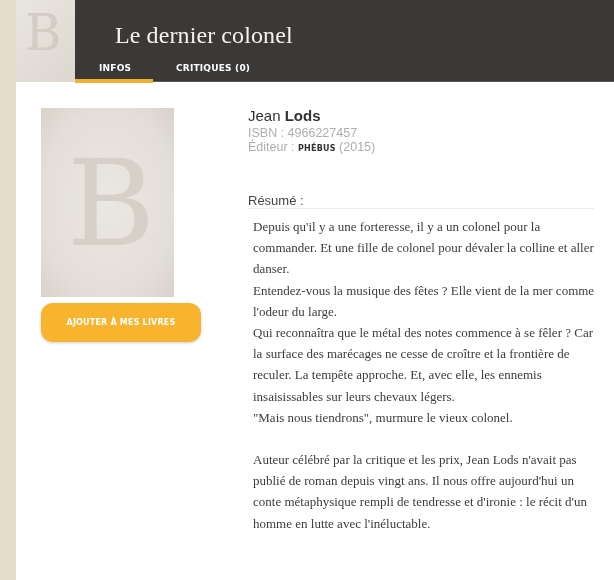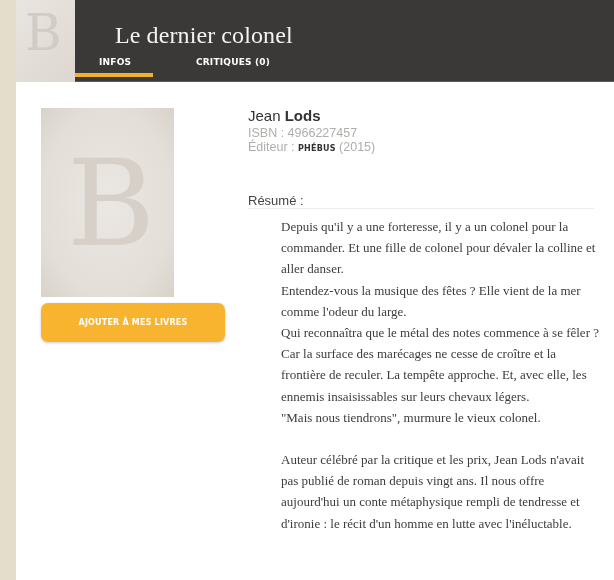--- a/index.html
+++ b/index.html
@@ -27,47 +27,47 @@
       font-family: "DejaVu Serif", serif; font-size: 50px; color: #d3ccc4;
       line-height: 1;
     }
     .title {
       position: absolute; left: 83px; top: 22px;
       font-family: "Liberation Serif", serif; font-size: 24px; color: #f5f3ef;
       letter-spacing: 0.1px;
       margin-left: 16px;
     }
     .tabs {
-      position: absolute; left: 59px; top: 52px; height: 24px; display: flex; gap: 11px;
+      position: absolute; left: 59px; top: 58px; height: 24px; display: flex;
     }
     .tab {
       position: relative; height: 24px; padding: 5px 0 0 0;
       font-family: "DejaVu Sans", sans-serif; font-size: 9px; font-weight: bold;
       color: #ffffff; letter-spacing: 0.2px; cursor: pointer;
     }
     .tab.infos { width: 78px; padding-left: 24px; }
-    .tab.critiques { width: 115px; padding-left: 23px; text-align: center; }
+    .tab.critiques { width: 115px; padding-left: 23px; }
     .tab.citations { width: 120px; padding-left: 22px; margin-top: 40px; }
     .tab.active::after {
       content: ""; position: absolute; left: 0; bottom: -1px;
       width: 78px; height: 4px; background: #f0b12e;
     }
     .cover {
       position: absolute; left: 25px; top: 108px; width: 133px; height: 189px;
       background: radial-gradient(ellipse at center, #ebe7e2 0%, #e3ded8 70%, #d8d2ca 100%);
       overflow: hidden;
     }
     .cover .b {
       position: absolute; left: 26px; top: 36px;
       font-family: "DejaVu Serif", serif; font-size: 120px; color: #d6d0c8;
       line-height: 1;
     }
     .add-btn {
-      position: absolute; left: 25px; top: 303px; width: 184px; height: 39px;
-      background: #f8b42f; border: none; border-radius: 7px;
+      position: absolute; left: 25px; top: 303px; width: 160px; height: 39px;
+      background: #f8b42f; border: none; border-radius: 12px;
       box-shadow: 0 1px 3px rgba(0,0,0,0.2);
       font-family: "DejaVu Sans", sans-serif; font-size: 8px; font-weight: bold;
       color: #ffffff; letter-spacing: 0.2px; cursor: pointer;
       display: flex; align-items: center; justify-content: center;
     }
     .info {
       position: absolute; left: 232px; top: 106px; width: 350px;
     }
     .author {
       font-family: "Liberation Sans", sans-serif; font-size: 15px; color: #333;
@@ -85,21 +85,21 @@
     .resume-label {
       position: absolute; left: 232px; top: 193px; width: 346px;
       font-family: "Liberation Sans", sans-serif; font-size: 13px; color: #444;
       padding-bottom: 0; border-bottom: 1px solid #ececec;
     }
     .resume {
       position: absolute; left: 237px; top: 216px; width: 346px;
       font-family: "Liberation Serif", serif; font-size: 13px; color: #3c3c3c;
       line-height: 21.2px;
     }
-    .resume p { white-space: pre-line; margin-left: 28px; }
+    .resume p { white-space: pre-line; }
     .resume p + p { margin-top: 21px; }
   </style>
 </head>
 <body>
 
 <div class="page">
 
   <div class="header">
     <div class="logo-thumb">
       <span class="b">B</span>

